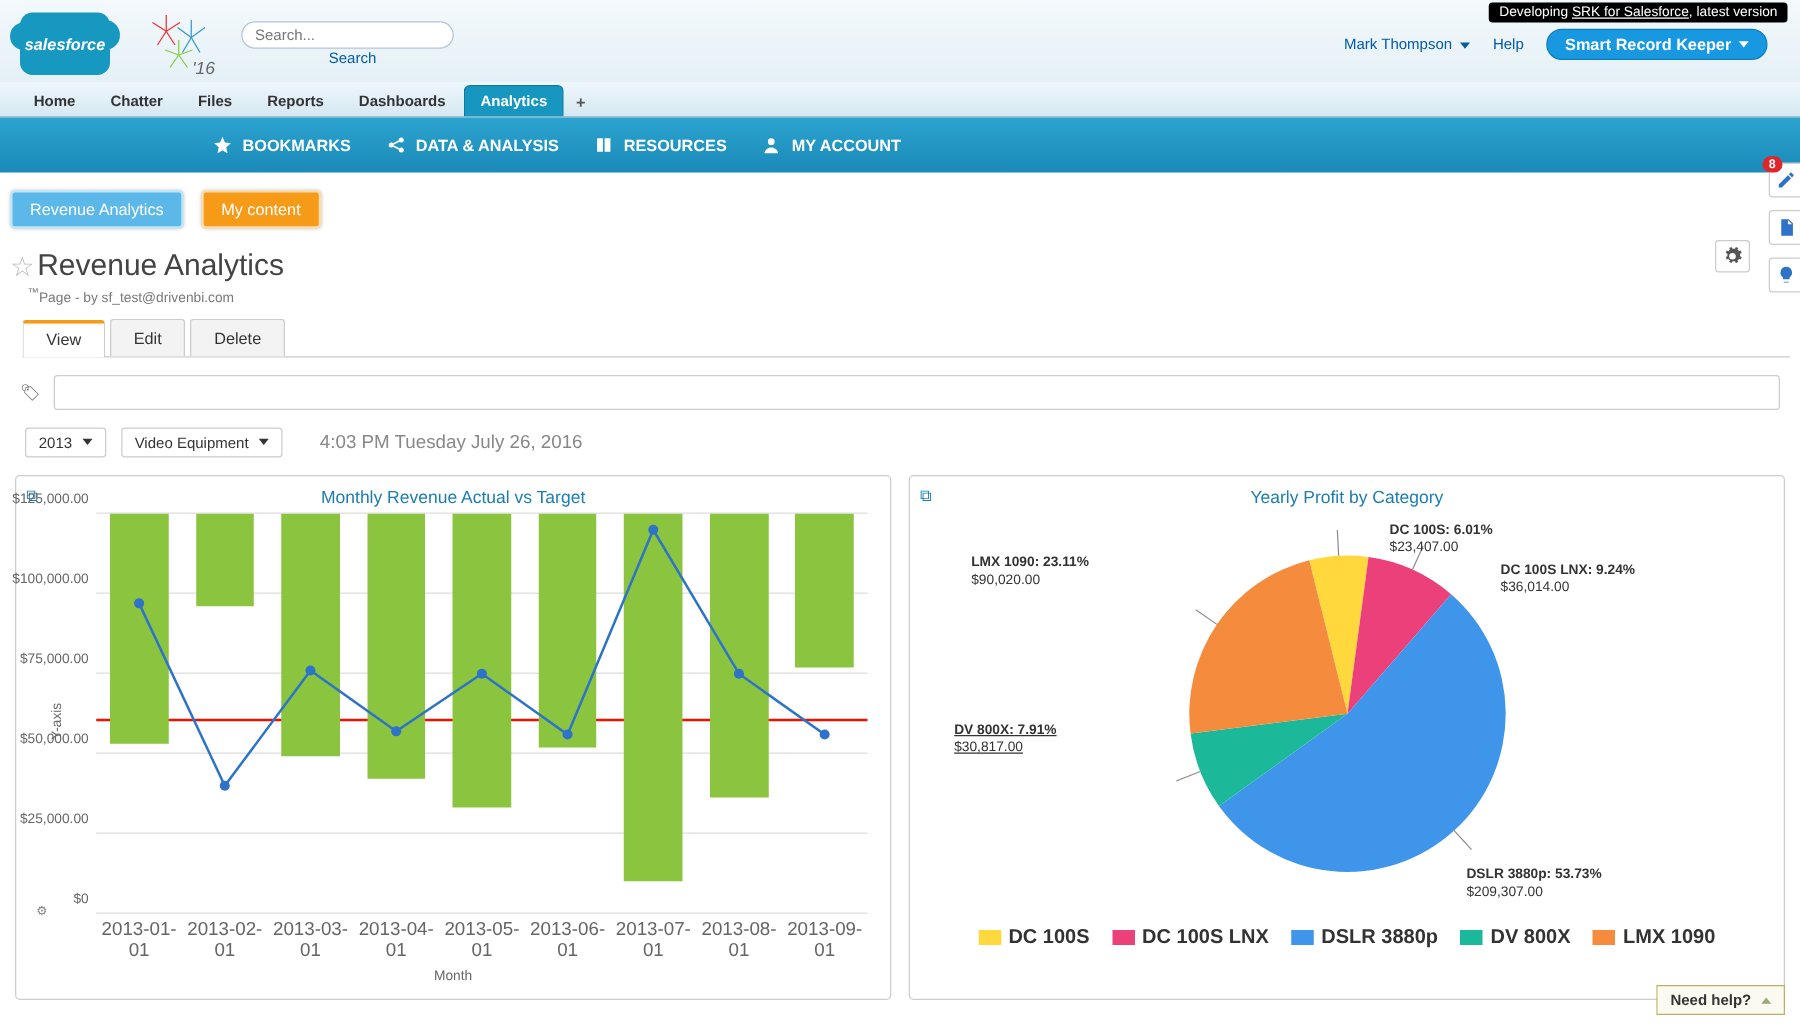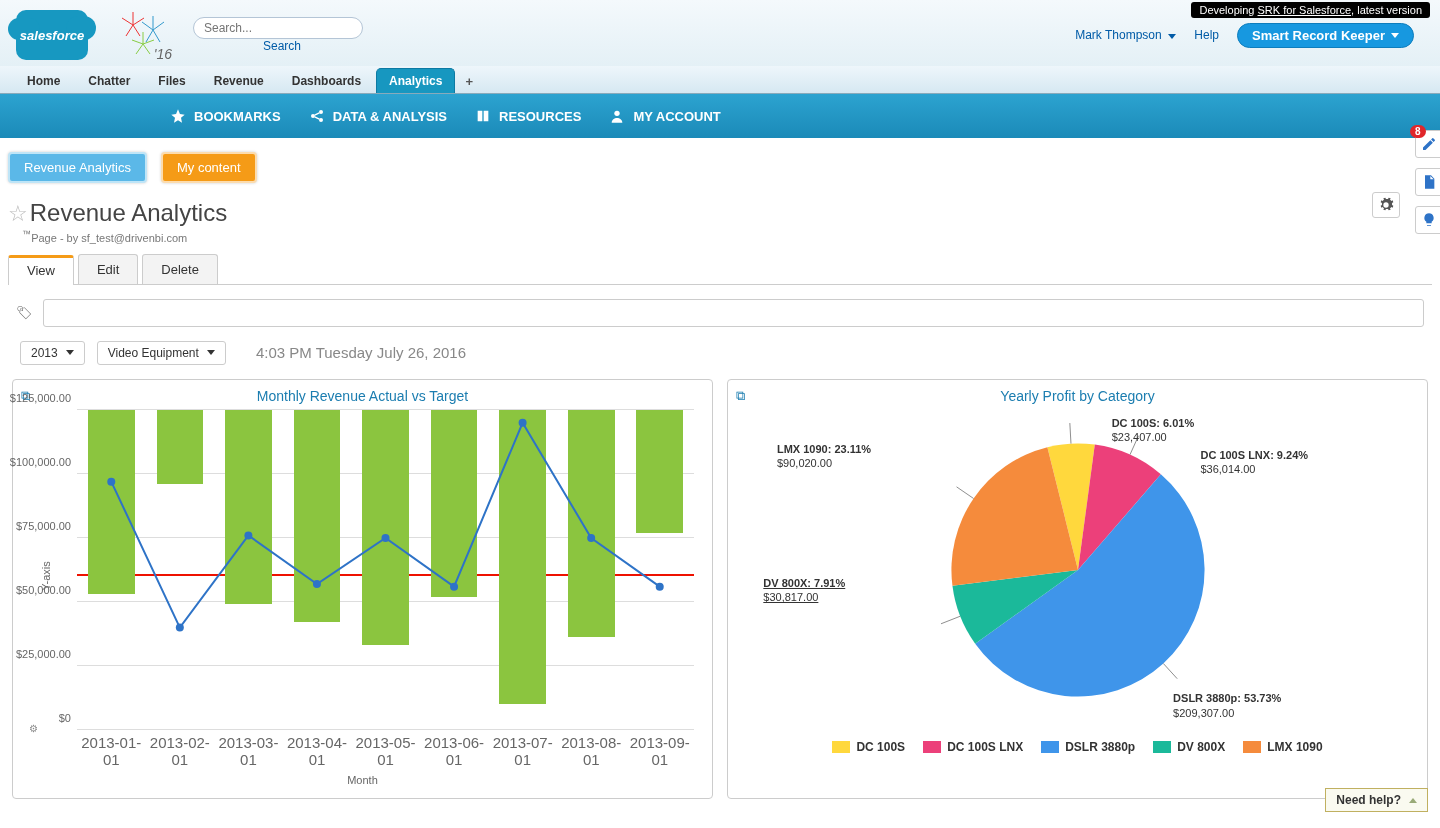--- a/index.html
+++ b/index.html
@@ -28,21 +28,21 @@
 .icon-svg { width: 16px; height: 16px; fill: currentColor; }
 .content-wrap { padding: 14px 8px 0; position: relative; }
 .pill-row { display: flex; gap: 14px; padding: 0 0 12px 0; }
 .pill { padding: 6px 14px; border-radius: 4px; font-size: 13px; border: 2px solid; cursor: pointer; box-shadow: 0 0 3px rgba(0,0,0,0.2); }
 .pill-blue { background: #5bb8e8; color: #fff; border-color: #bfe5f7; }
 .pill-orange { background: #f59b17; color: #fff; border-color: #fcdcae; }
 .page-header { display: flex; align-items: flex-start; margin: 4px 0 2px; }
 .star-icon { color: #bbb; font-size: 22px; margin-top: 2px; }
 .page-title { font-size: 24px; font-weight: normal; color: #444; margin-left: 2px; }
 .page-sub { font-size: 11px; color: #777; margin: 2px 0 10px 14px; }
-.action-tabs { display: flex; border-bottom: 1px solid #ccc; margin-top: 6px; }
+.action-tabs { display: flex; border-bottom: 1px solid #ccc; margin-top: 6px; margin-left: 10px; }
 .atab { padding: 7px 18px; font-size: 13px; border: 1px solid #ccc; border-bottom: none; margin-right: 4px; background: #f3f3f3; cursor: pointer; border-radius: 3px 3px 0 0; }
 .atab.active { background: #fff; border-top: 3px solid #f59b17; padding-top: 5px; position: relative; top: 1px; }
 .tag-row { display: flex; align-items: center; padding: 14px 8px 10px; }
 .tag-icon { color: #666; margin-right: 10px; }
 .tag-input { flex: 1; height: 28px; border: 1px solid #ccc; border-radius: 3px; padding: 0 8px; }
 .filters-row { display: flex; align-items: center; gap: 12px; padding: 4px 12px 14px; }
 .dropdown { border: 1px solid #ccc; border-radius: 3px; padding: 4px 10px; font-size: 12px; background: #fff; display: flex; align-items: center; gap: 8px; cursor: pointer; }
 .timestamp { color: #888; font-size: 15px; margin-left: 18px; }
 .charts-row { display: flex; gap: 14px; padding: 0 4px; }
 .chart-card { flex: 1; border: 1px solid #ccc; border-radius: 4px; padding: 8px; position: relative; height: 420px; }
@@ -62,21 +62,21 @@
 .x-axis-label { text-align: center; font-size: 11px; color: #666; margin-top: 6px; }
 .line-svg { position: absolute; inset: 0; pointer-events: none; }
 .legend-row { display: flex; justify-content: center; gap: 24px; font-size: 12px; font-weight: bold; margin-top: 18px; }
 .legend-row .litem { display: flex; align-items: center; gap: 16px; }
 .lswatch { width: 18px; height: 12px; }
 .lline { width: 22px; height: 2px; background: #2e73c7; position: relative; }
 .lline::before { content: ""; position: absolute; left: 50%; top: 50%; width: 8px; height: 8px; background: #2e73c7; border-radius: 50%; transform: translate(-50%,-50%); }
 .pie-wrap { display: flex; justify-content: center; align-items: center; height: 320px; position: relative; }
 .pie-label { position: absolute; font-size: 11px; color: #333; line-height: 1.3; }
 .pie-label b { font-weight: bold; display: block; }
-.pie-legend { display: flex; justify-content: center; gap: 18px; font-size: 12px; font-weight: bold; margin-top: 10px; }
+.pie-legend { display: flex; justify-content: center; gap: 18px; font-size: 16px; font-weight: bold; margin-top: 10px; }
 .pie-legend .pl { display: flex; align-items: center; gap: 6px; }
 .pswatch { width: 18px; height: 12px; }
 .side-rail { position: absolute; right: -4px; top: -8px; width: 30px; display: flex; flex-direction: column; align-items: center; gap: 10px; }
 .side-btn { width: 28px; height: 28px; border: 1px solid #ccc; border-radius: 3px; display: flex; align-items: center; justify-content: center; color: #2e73c7; background: #fff; cursor: pointer; position: relative; }
 .badge { position: absolute; top: -6px; left: -6px; background: #e0262a; color: #fff; font-size: 10px; border-radius: 8px; padding: 1px 5px; font-weight: bold; }
 .gear-btn { position: absolute; right: 40px; top: 54px; width: 28px; height: 26px; border: 1px solid #ccc; border-radius: 3px; display: flex; align-items: center; justify-content: center; color: #444; cursor: pointer; }
 .need-help { position: fixed; right: 12px; bottom: 16px; background: #fafaf0; border: 1px solid #c0b060; padding: 4px 10px; font-size: 12px; font-weight: bold; display: flex; align-items: center; gap: 8px; }
 .caret-down { display: inline-block; width: 0; height: 0; border-left: 4px solid transparent; border-right: 4px solid transparent; border-top: 5px solid currentColor; }
 .caret-up { display: inline-block; width: 0; height: 0; border-left: 4px solid transparent; border-right: 4px solid transparent; border-bottom: 5px solid currentColor; }
 .fireworks svg { width: 50px; height: 50px; }
@@ -131,21 +131,21 @@
         <span>Smart Record Keeper</span>
         <span class="caret-down"></span>
       </div>
   </div>
 </div>
 
 <div class="tabbar" id="main-tabbar">
     <div class="tab">Home</div>
     <div class="tab">Chatter</div>
     <div class="tab">Files</div>
-    <div class="tab">Revenue</div>
+    <div class="tab">Reports</div>
     <div class="tab">Dashboards</div>
     <div class="tab active">Analytics</div>
     <div class="tab-add">+</div>
   </div>
 
 <div class="sub-bar">
   <div class="sitem">
       <svg class="icon-svg" viewBox="0 0 24 24">
         <path d="M12 2l2.9 6.9L22 10l-5.5 4.8L18 22l-6-3.5L6 22l1.5-7.2L2 10l7.1-1.1z"></path>
       </svg>

